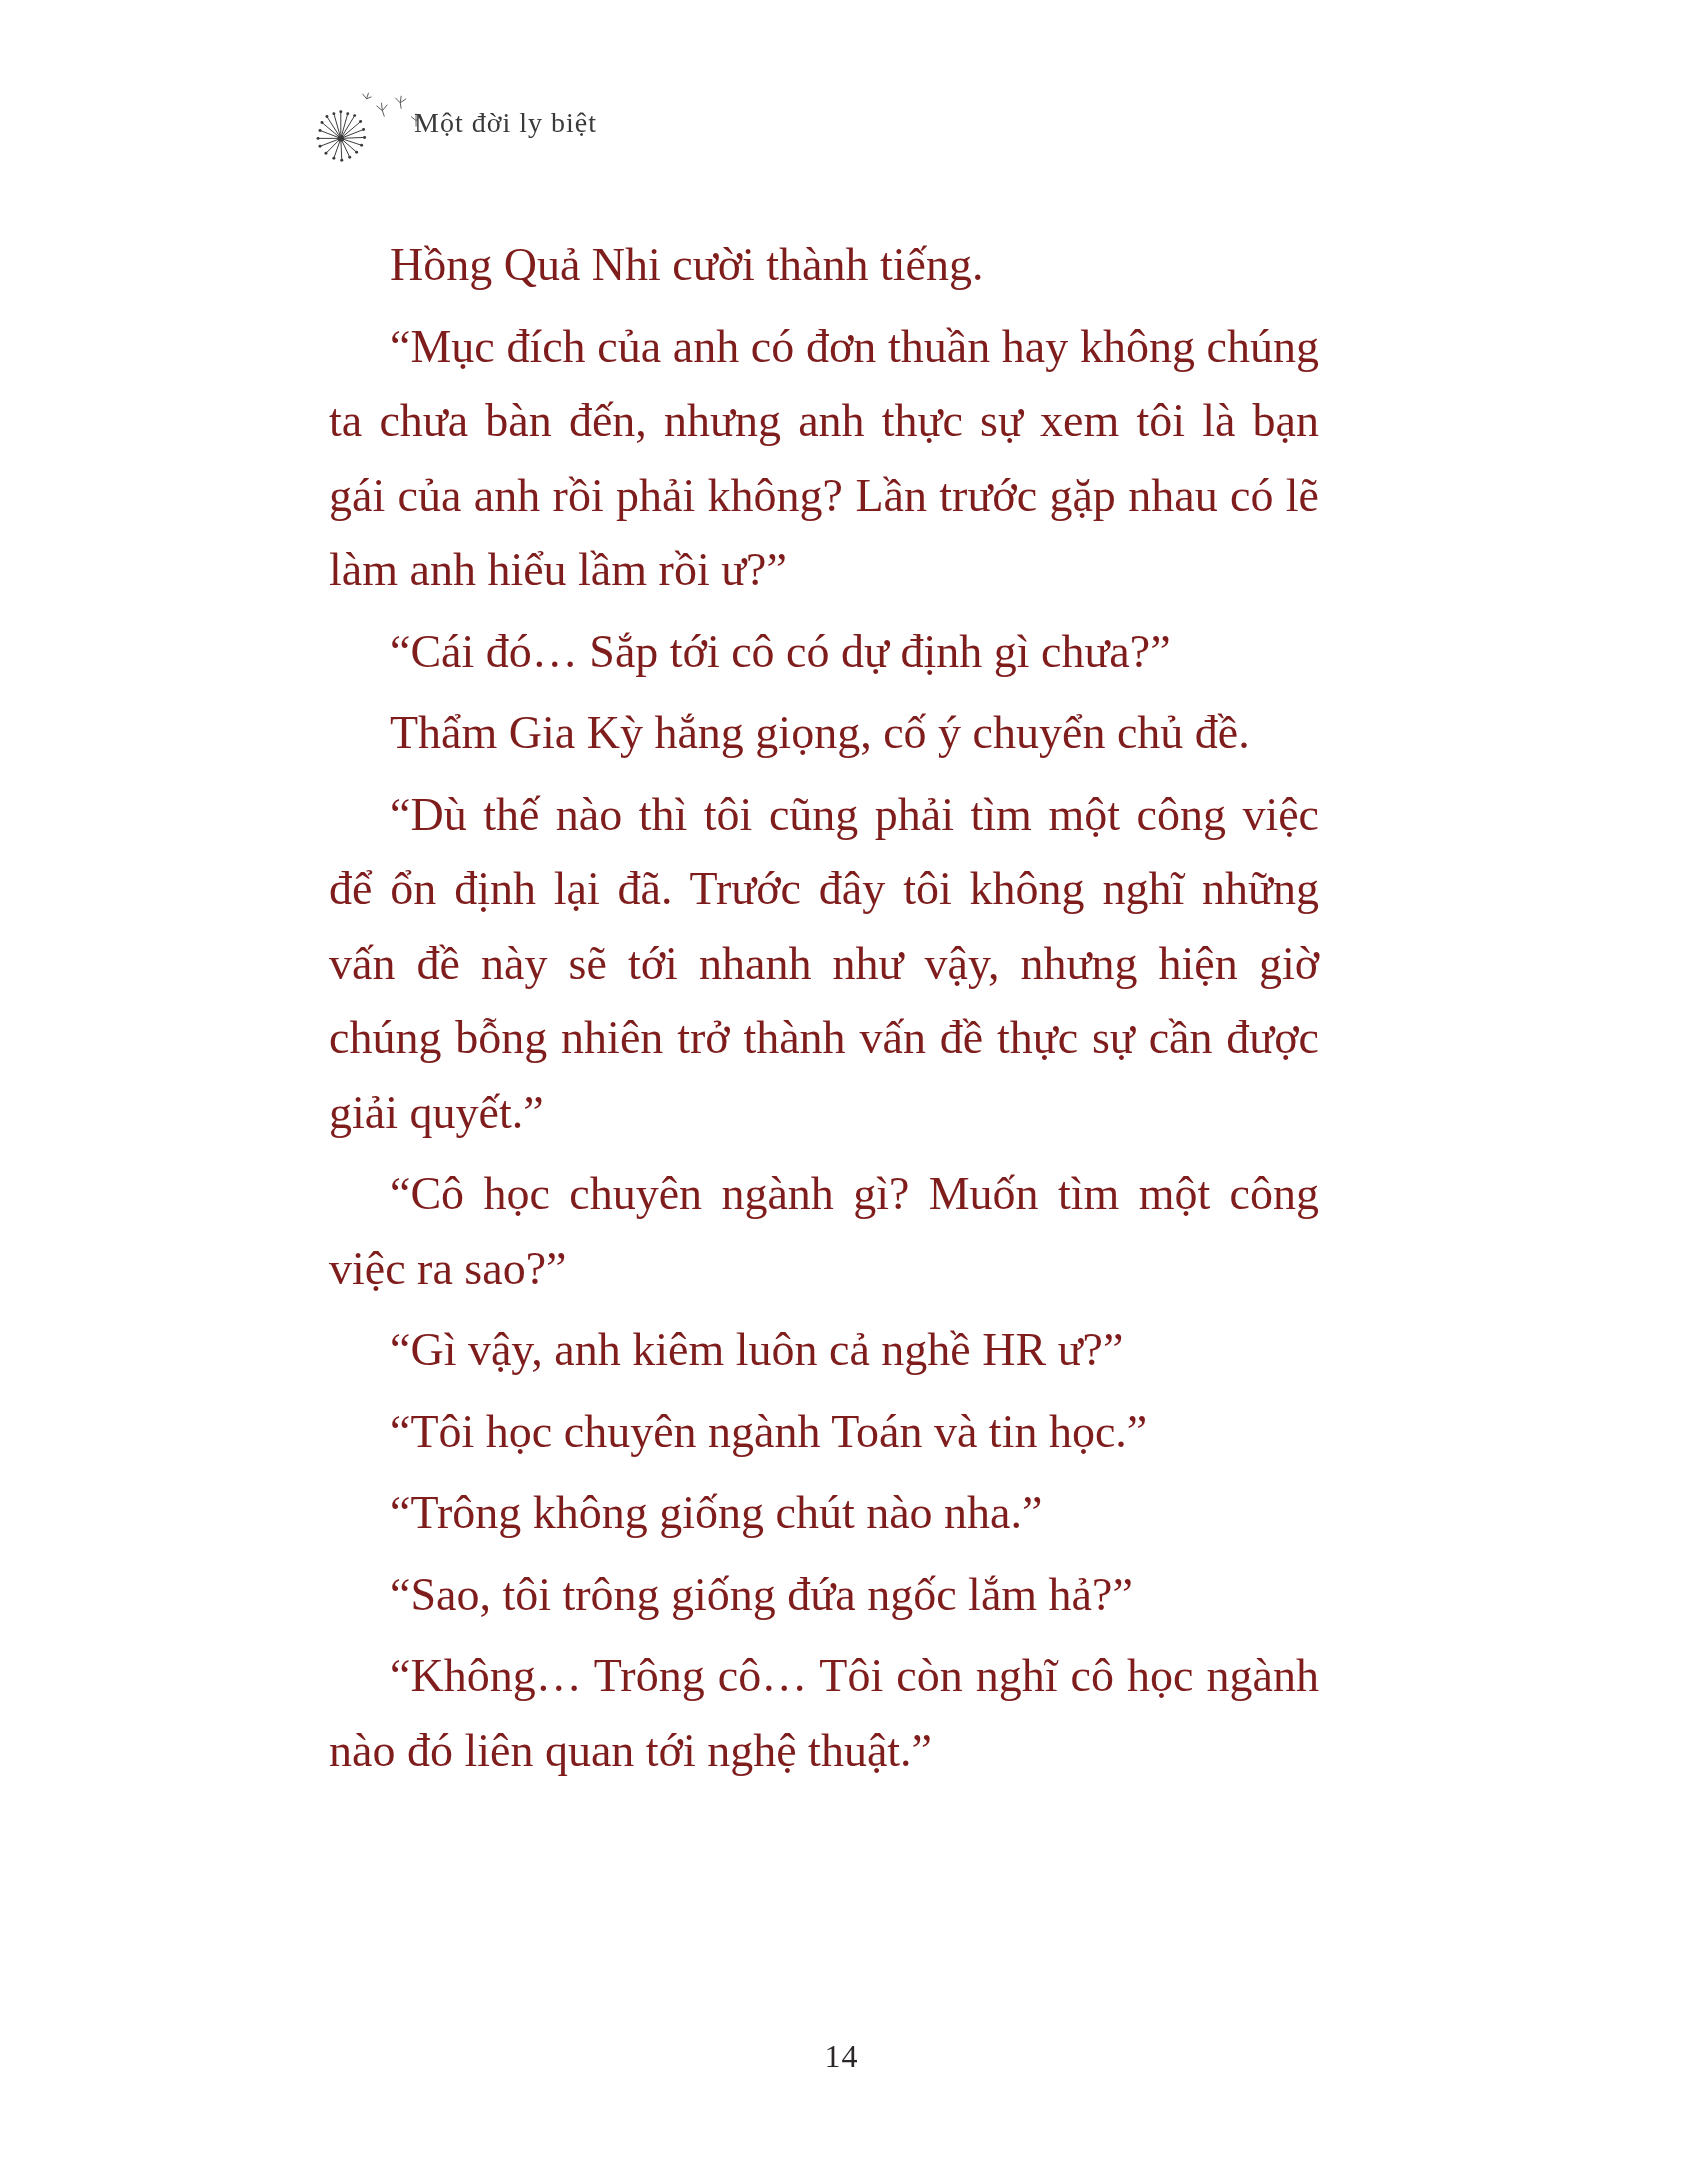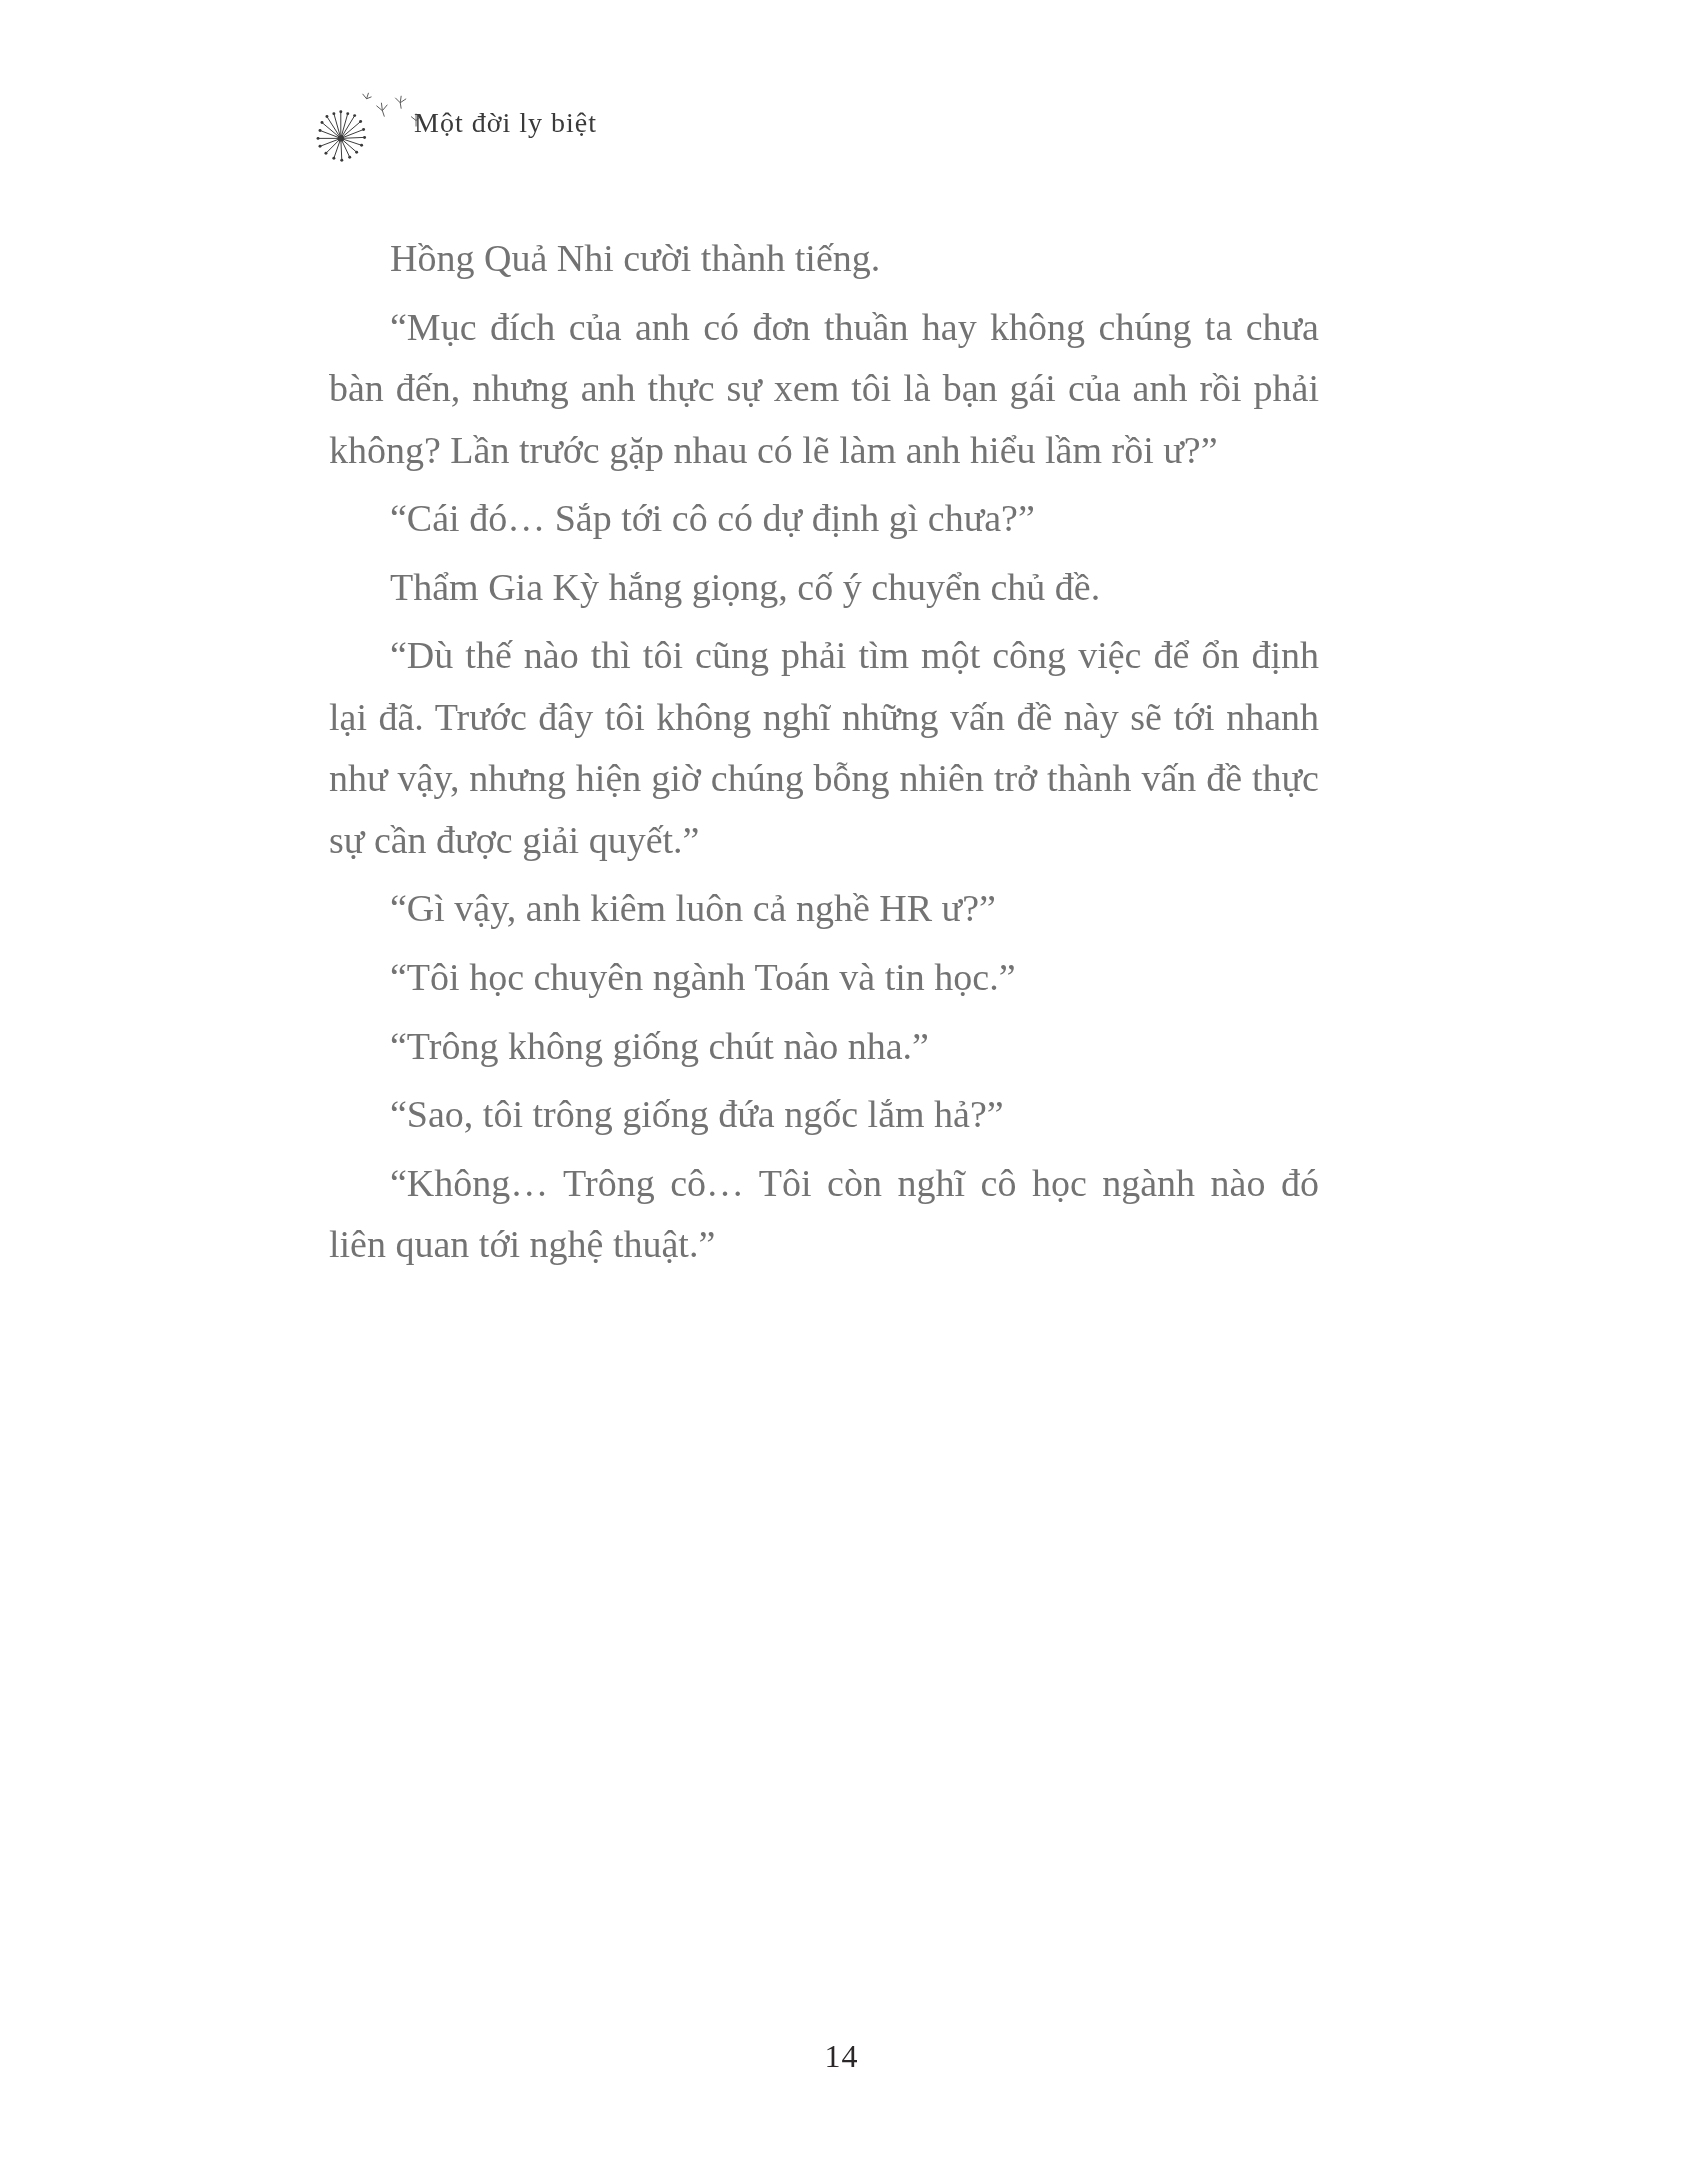--- a/index.html
+++ b/index.html
@@ -56,25 +56,25 @@
   
   .content {
     position: absolute;
     top: 228px;
     left: 329px;
     width: 990px;
   }
 
   .para {
     margin: 0 0 7px 0;
-    font-size: 38px;
+    font-size: 46px;
     line-height: 1.62;
     text-align: justify;
     text-indent: 61px;
-    color: #737373;
+    color: #7f1d1d;
     hyphens: none;
   }
 
   .para.last-line-natural {
     text-align: left;
   }
 
   
   .folio {
     position: absolute;
@@ -171,20 +171,21 @@
     </span>
     <span class="header-title">Một đời ly biệt</span>
   </div>
 
   <div class="content">
     <p class="para last-line-natural">Hồng Quả Nhi cười thành tiếng.</p>
     <p class="para">“Mục đích của anh có đơn thuần hay không chúng ta chưa bàn đến, nhưng anh thực sự xem tôi là bạn gái của anh rồi phải không? Lần trước gặp nhau có lẽ làm anh hiểu lầm rồi ư?”</p>
     <p class="para last-line-natural">“Cái đó… Sắp tới cô có dự định gì chưa?”</p>
     <p class="para last-line-natural">Thẩm Gia Kỳ hắng giọng, cố ý chuyển chủ đề.</p>
     <p class="para">“Dù thế nào thì tôi cũng phải tìm một công việc để ổn định lại đã. Trước đây tôi không nghĩ những vấn đề này sẽ tới nhanh như vậy, nhưng hiện giờ chúng bỗng nhiên trở thành vấn đề thực sự cần được giải quyết.”</p>
+    <p class="para">“Cô học chuyên ngành gì? Muốn tìm một công việc ra sao?”</p>
     <p class="para last-line-natural">“Gì vậy, anh kiêm luôn cả nghề HR ư?”</p>
     <p class="para last-line-natural">“Tôi học chuyên ngành Toán và tin học.”</p>
     <p class="para last-line-natural">“Trông không giống chút nào nha.”</p>
     <p class="para last-line-natural">“Sao, tôi trông giống đứa ngốc lắm hả?”</p>
     <p class="para">“Không… Trông cô… Tôi còn nghĩ cô học ngành nào đó liên quan tới nghệ thuật.”</p>
   </div>
 
   <div class="folio">14</div>
 
 </div>

